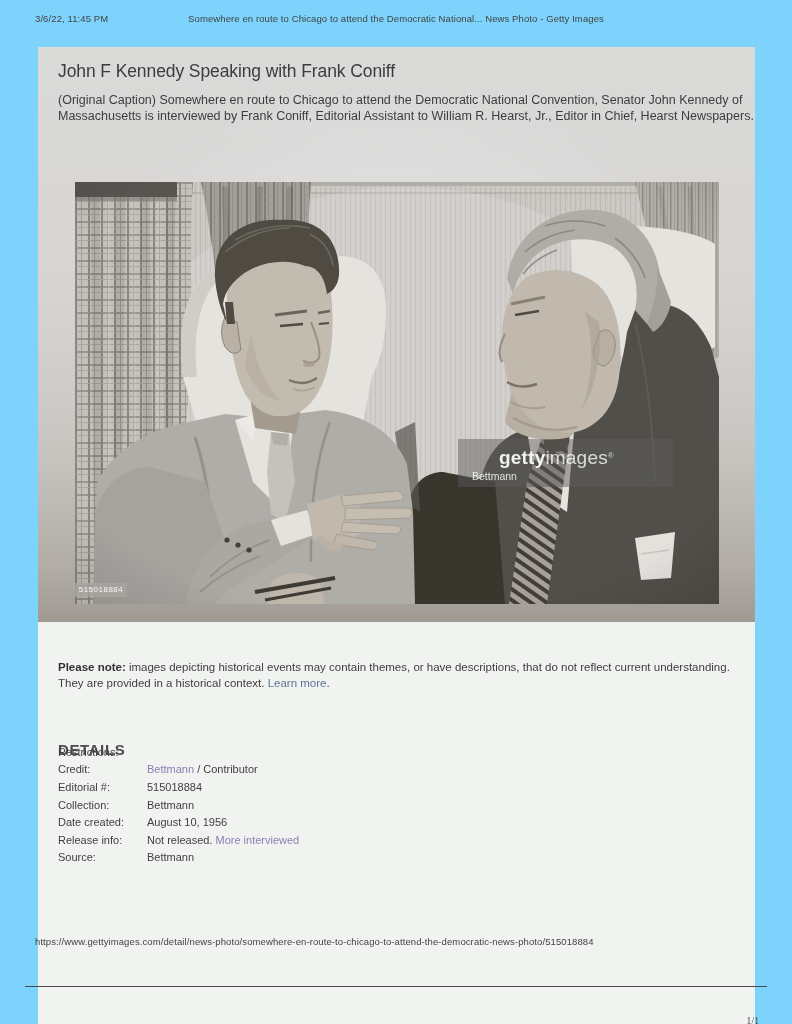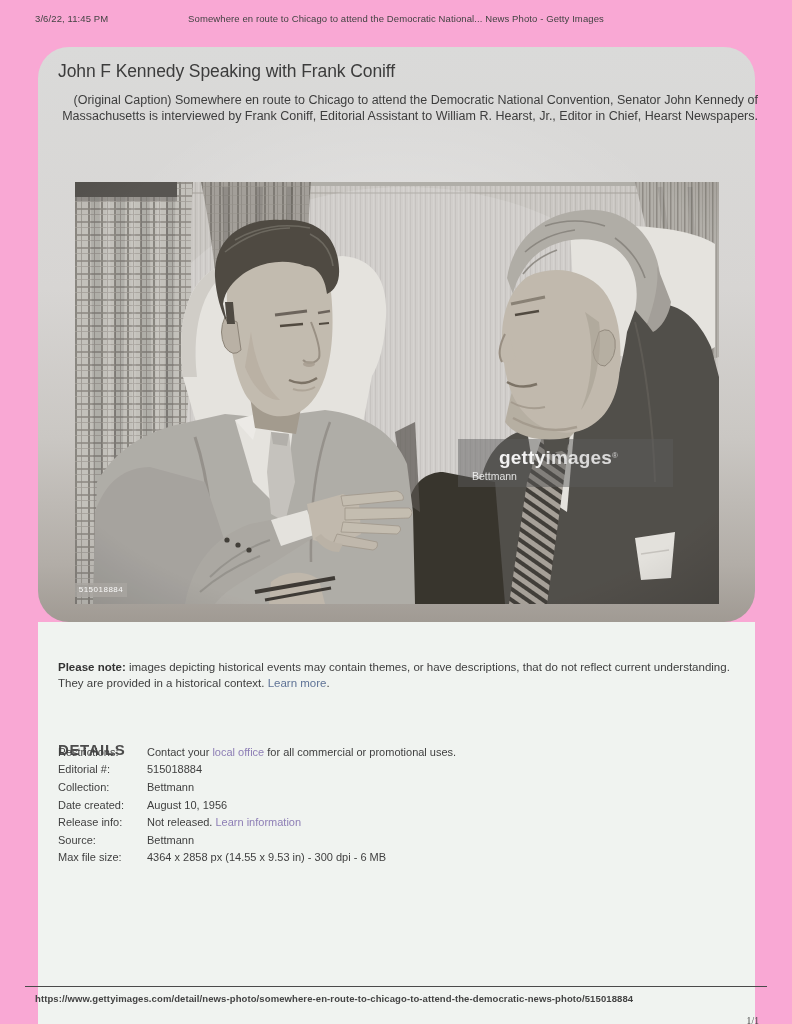--- a/index.html
+++ b/index.html
@@ -1,47 +1,46 @@
 <!DOCTYPE html>
 <html><head>
 <meta charset="utf-8">
 <style>
   * { margin:0; padding:0; box-sizing:border-box; }
   html,body { background:#fff; }
   body { font-family:"Liberation Sans", sans-serif; }
-  #page { position:relative; width:792px; height:1024px; background:#f9a8d4; overflow:hidden; }
+  #page { position:relative; width:792px; height:1024px; background:#7dd3fc; overflow:hidden; }
 
   
   .print-meta { position:absolute; font-size:9.5px; color:#434343; letter-spacing:.1px; }
   #hdr-date { left:35px; top:13px; }
   #hdr-title { left:0; right:0; top:13px; text-align:center; }
   #ftr-rule { position:absolute; left:25px; width:742px; top:986px; height:1px; background:#4a4a4a; }
-  #ftr-url { left:35px; top:993px;font-weight:bold; }
+  #ftr-url { left:35px; top:936px; }
   #ftr-page { right:33px; top:1016px;font-family:Liberation Serif, serif; }
 
   
   #gray-panel { position:absolute; left:38px; top:47px; width:717px; height:575px;
     background:
       radial-gradient(ellipse 420px 260px at 50% 38%, rgba(255,255,255,.30), rgba(255,255,255,0) 70%),
       linear-gradient(180deg, #dadad9 0%, #d7d5d3 42%, #cac7c3 68%, #b2ada7 90%, #a09a93 100%);
-    border-radius: 31px;
   }
   #photo-title { position:absolute; left:20px; top:14px; font-size:17.5px; font-weight:500;
     color:#3c3c3c; letter-spacing:-.1px; }
   #photo-caption { position:absolute; left:20px; top:46px; width:700px; font-size:12.5px;
-    line-height:1.26; color:#3d3d3d;text-align:right; }
+    line-height:1.26; color:#3d3d3d; }
 
   
   #photo { position:absolute; left:37px; top:135px; width:644px; height:422px; background:#c9c6c2; }
   #photo svg { position:absolute; left:0; top:0; }
   #watermark { position:absolute; left:383px; top:257px; width:215px; height:48px;
     background:rgba(92,92,92,.48); color:#fff; padding:7px 0 0 14px; }
   #wm-brand { font-size:19px; line-height:19px; letter-spacing:.2px; color:rgba(255,255,255,.92); }
   #wm-brand b { font-weight:700;margin-left:27px; }
-  #wm-brand .lt { font-weight:700; color:rgba(255,255,255,.78); }
+  #wm-brand .lt { font-weight:400; color:rgba(255,255,255,.78); }
   #wm-reg { font-size:8px; vertical-align:6px; color:rgba(255,255,255,.7); }
   #wm-coll { font-size:10.5px; margin-top:3px; color:rgba(255,255,255,.82); }
   #id-badge { position:absolute; left:0; top:401px; width:52px; height:14px;
     background:rgba(168,165,160,.82); color:rgba(255,255,255,.92); font-size:8px;
     text-align:center; line-height:14px; letter-spacing:.5px; }
 
   
   #info-panel { position:absolute; left:38px; top:622px; width:717px; height:442px; background:#f0f3f0; }
   #notice { position:absolute; left:20px; top:37px; width:692px; font-size:11.5px; line-height:1.42; color:#3e3e3e; }
   #notice b { font-weight:700; color:#333; }
@@ -206,45 +205,44 @@
   </div>
 
   <div id="info-panel">
     <p id="notice"><b>Please note:</b><span> images depicting historical events may contain themes, or have descriptions, that do not reflect current understanding. They are provided in a historical context. </span><a class="blink">Learn more</a><span>.</span></p>
 
     <h2 id="details-heading">DETAILS</h2>
 
     <div id="details-table">
       <div class="drow">
           <span class="dlabel">Restrictions:</span>
-          <span class="dvalue"><span>Contact your </span><a class="plink">local office</a><span> for all commercial or promotional uses.</span></span>
+        </div>
+      <div class="drow">
+          <span class="dlabel">Credit:</span>
+          <span class="dvalue"><span></span><a class="plink">Bettmann</a><span> / Contributor</span></span>
         </div>
       <div class="drow">
           <span class="dlabel">Editorial #:</span>
           <span class="dvalue"><span>515018884</span><span></span></span>
         </div>
       <div class="drow">
           <span class="dlabel">Collection:</span>
           <span class="dvalue"><span>Bettmann</span><span></span></span>
         </div>
       <div class="drow">
           <span class="dlabel">Date created:</span>
           <span class="dvalue"><span>August 10, 1956</span><span></span></span>
         </div>
       <div class="drow">
           <span class="dlabel">Release info:</span>
-          <span class="dvalue"><span>Not released. </span><a class="plink">Learn information</a><span></span></span>
+          <span class="dvalue"><span>Not released. </span><a class="plink">More interviewed</a><span></span></span>
         </div>
       <div class="drow">
           <span class="dlabel">Source:</span>
           <span class="dvalue"><span>Bettmann</span><span></span></span>
-        </div>
-      <div class="drow">
-          <span class="dlabel">Max file size:</span>
-          <span class="dvalue"><span>4364 x 2858 px (14.55 x 9.53 in) - 300 dpi - 6 MB</span><span></span></span>
         </div>
     </div>
   </div>
 
   <div id="ftr-rule"></div>
   <div class="print-meta" id="ftr-url">https://www.gettyimages.com/detail/news-photo/somewhere-en-route-to-chicago-to-attend-the-democratic-news-photo/515018884</div>
   <div class="print-meta" id="ftr-page">1/1</div>
 
 </div>
 

